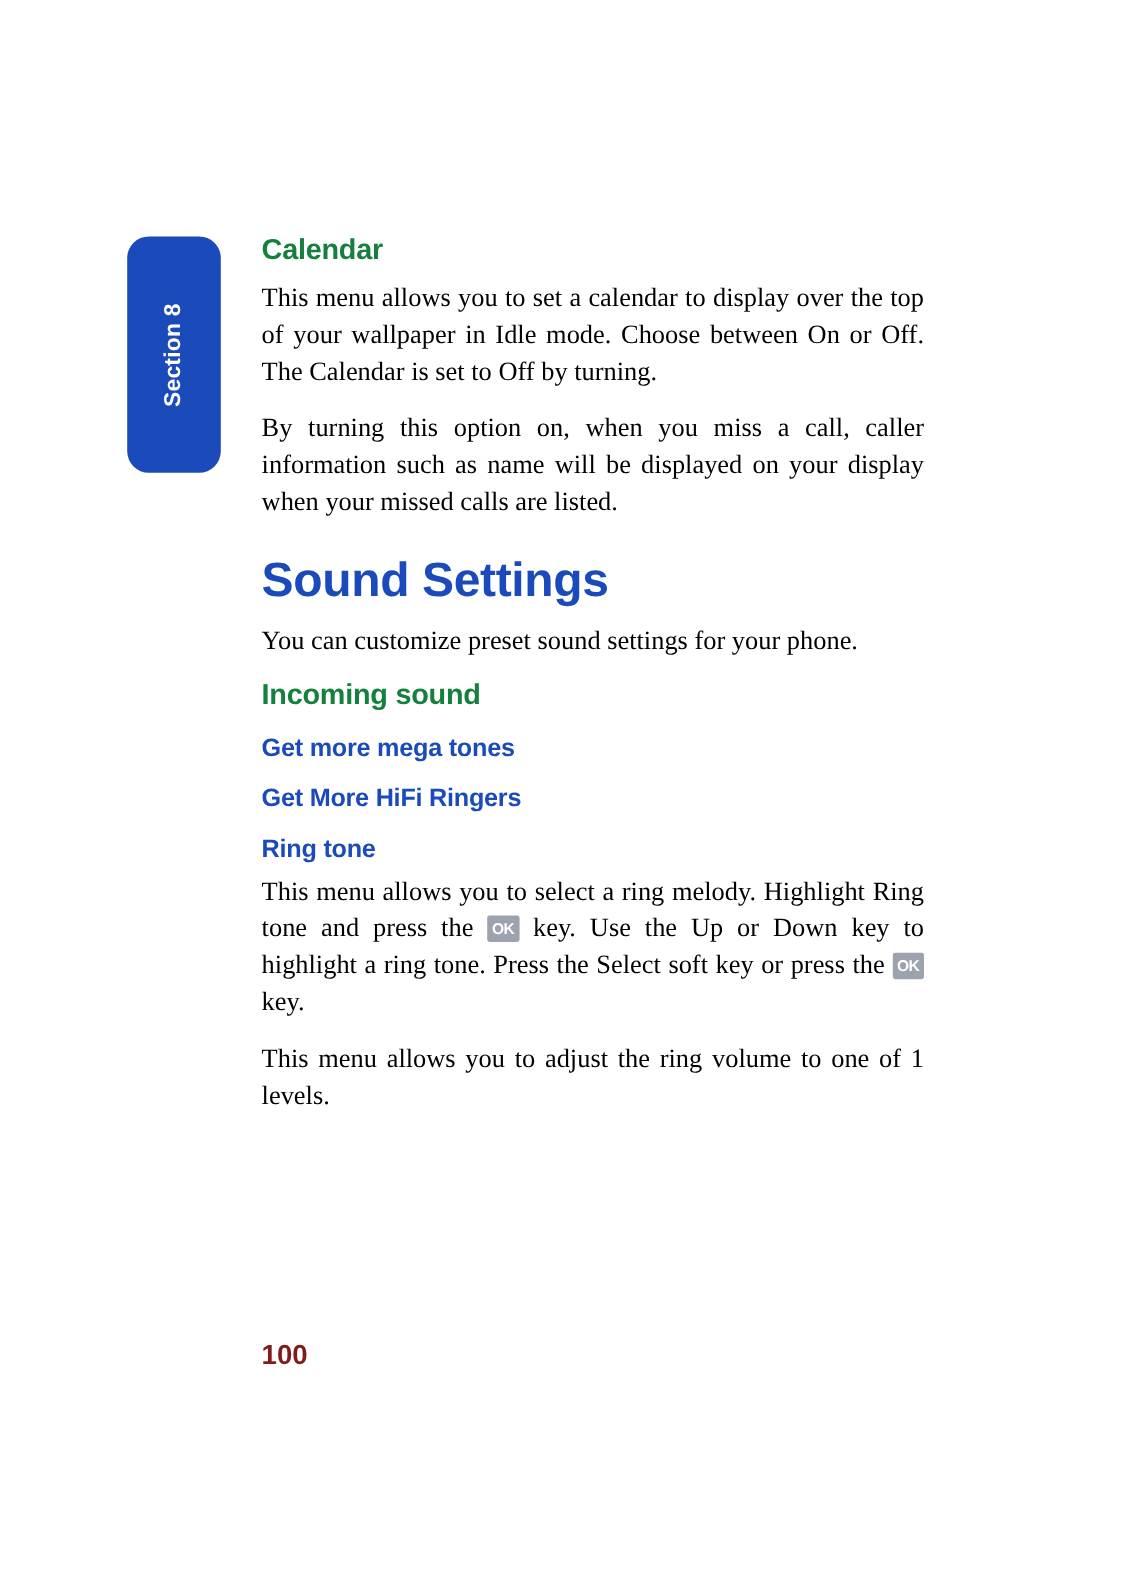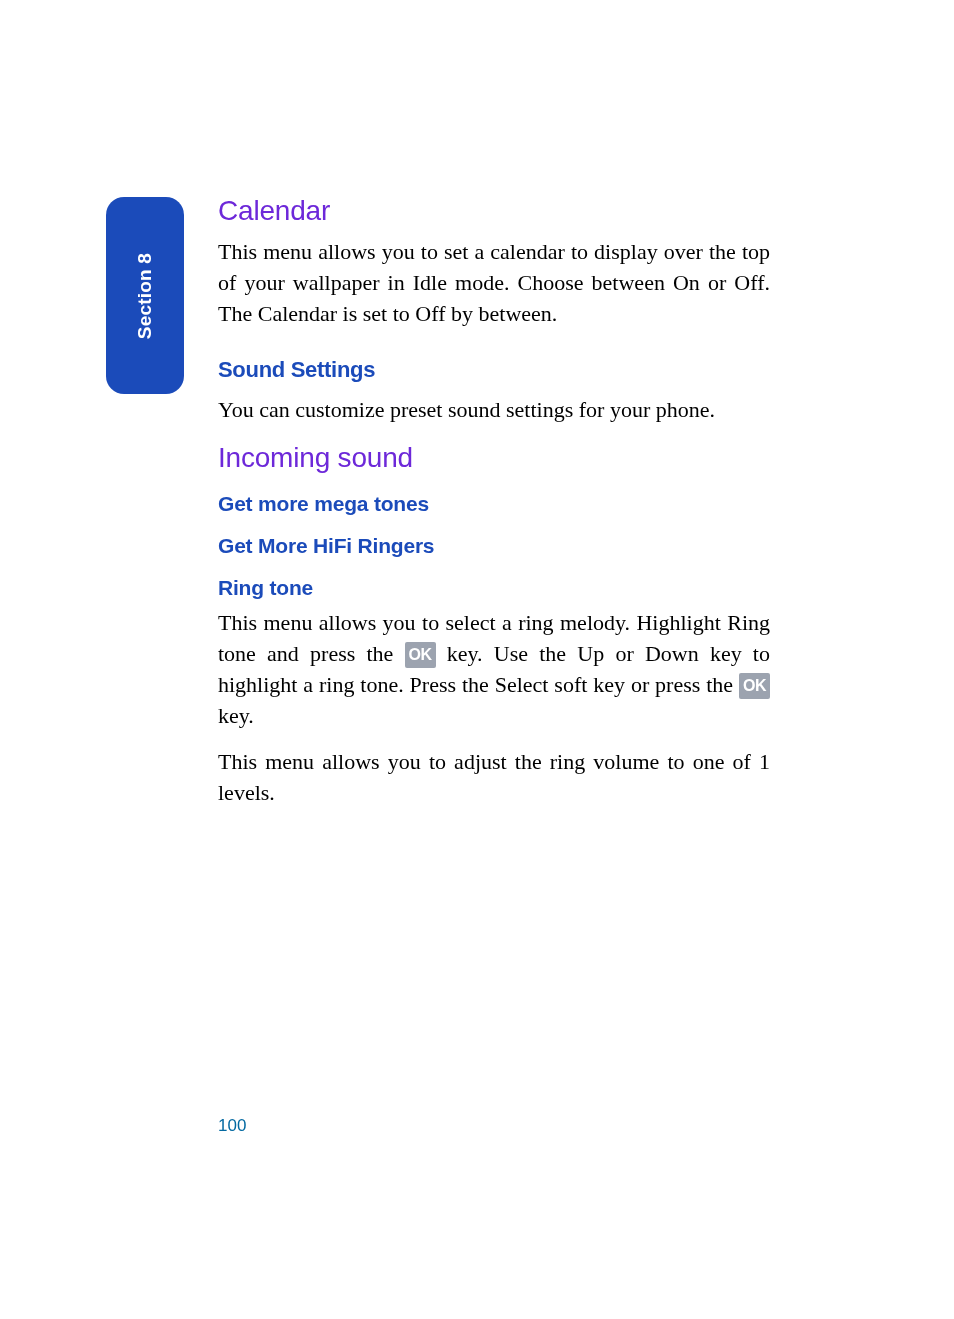--- a/index.html
+++ b/index.html
@@ -34,30 +34,30 @@
     letter-spacing: 0.2px;
   }
   .content {
     position: absolute;
     left: 218px;
     top: 195px;
     width: 552px;
   }
   .h-black {
     font-family: Arial, Helvetica, sans-serif;
-    font-weight: 400;
-    font-size: 28px;
-    color: #6d28d9;
+    font-weight: 700;
+    font-size: 24px;
+    color: #15803d;
     margin: 0 0 10px 0;
     letter-spacing: -0.2px;
   }
   .h-blue-large {
     font-family: Arial, Helvetica, sans-serif;
     font-weight: 700;
-    font-size: 22px;
+    font-size: 40px;
     color: #1b4bba;
     margin: 28px 0 12px 0;
     letter-spacing: -0.3px;
   }
   .h-blue-small {
     font-family: Arial, Helvetica, sans-serif;
     font-weight: 700;
     font-size: 21px;
     color: #1b4bba;
     margin: 18px 0 8px 0;
@@ -72,53 +72,54 @@
     color: #000;
   }
   .bold {
     font-weight: normal;
   }
   .ok-key {
     display: inline-block;
     background: #9ca3af;
     color: #fff;
     font-family: Arial, Helvetica, sans-serif;
-    font-size: 16px;
+    font-size: 13px;
     font-weight: bold;
     padding: 2px 4px;
     border-radius: 2px;
     vertical-align: middle;
     position: relative;
     top: -1px;
     letter-spacing: -0.5px;
   }
   .page-num {
     position: absolute;
     left: 218px;
     top: 1116px;
     font-family: Arial, Helvetica, sans-serif;
-    font-weight: 400;
-    font-size: 17px;
-    color: #0369a1;
+    font-weight: 700;
+    font-size: 23px;
+    color: #7f1d1d;
   }
 </style>
 </head>
 <body>
 
 <div class="section-tab">
   <div class="section-tab-text">Section 8</div>
 </div>
 
 <div class="content">
 
   <h3 class="h-black">Calendar</h3>
   <p class="body">
-    <span>This menu allows you to set a calendar to display over the top of your wallpaper in Idle mode. Choose between </span><span class="bold">On</span><span> or </span><span class="bold">Off</span><span>. The Calendar is set to </span><span class="bold">Off</span><span> by between.</span>
+    <span>This menu allows you to set a calendar to display over the top of your wallpaper in Idle mode. Choose between </span><span class="bold">On</span><span> or </span><span class="bold">Off</span><span>. The Calendar is set to </span><span class="bold">Off</span><span> by turning.</span>
   </p>
 
+  <p class="body">By turning this option on, when you miss a call, caller information such as name will be displayed on your display when your missed calls are listed.</p>
 
   <h2 class="h-blue-large">Sound Settings</h2>
   <p class="body">You can customize preset sound settings for your phone.</p>
 
   <h3 class="h-black">Incoming sound</h3>
 
   <h4 class="h-blue-small">Get more mega tones</h4>
 
   <h4 class="h-blue-small">Get More HiFi Ringers</h4>
 

